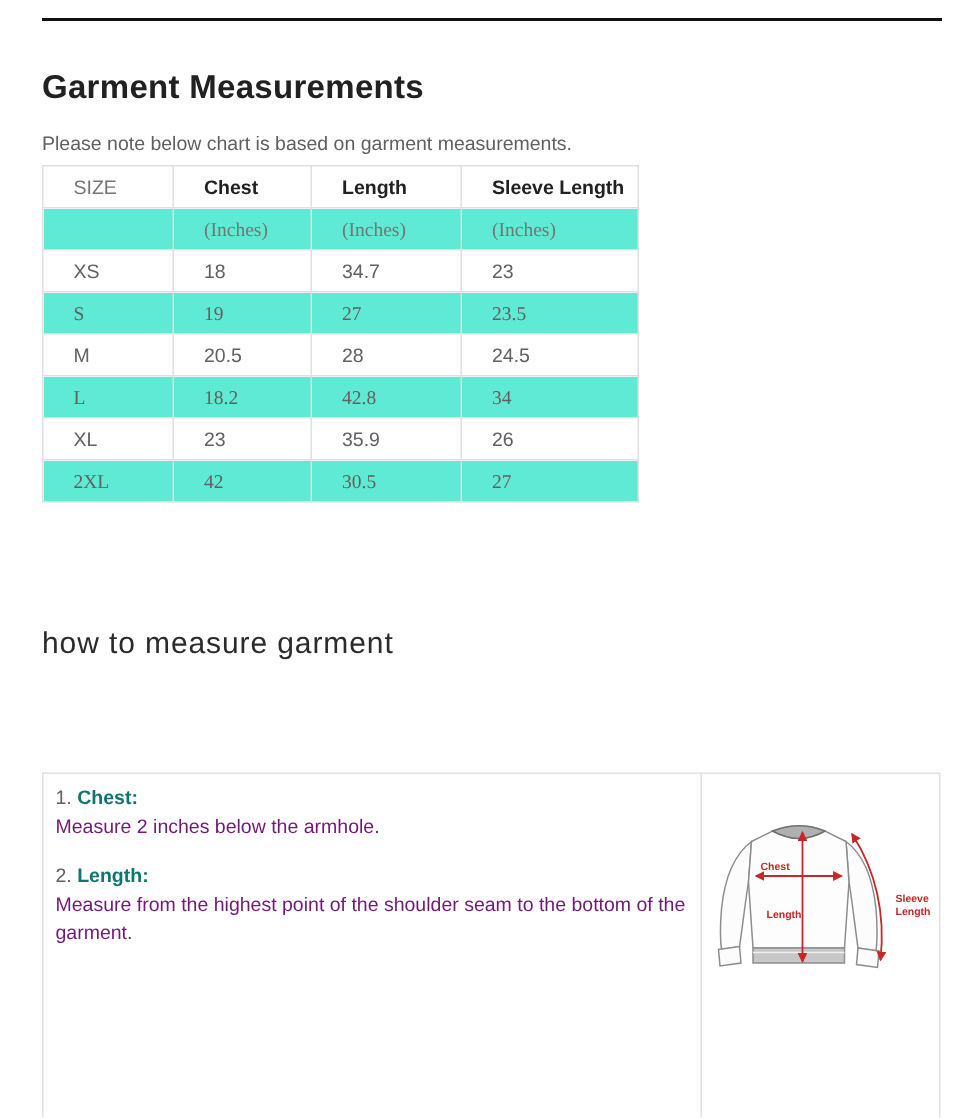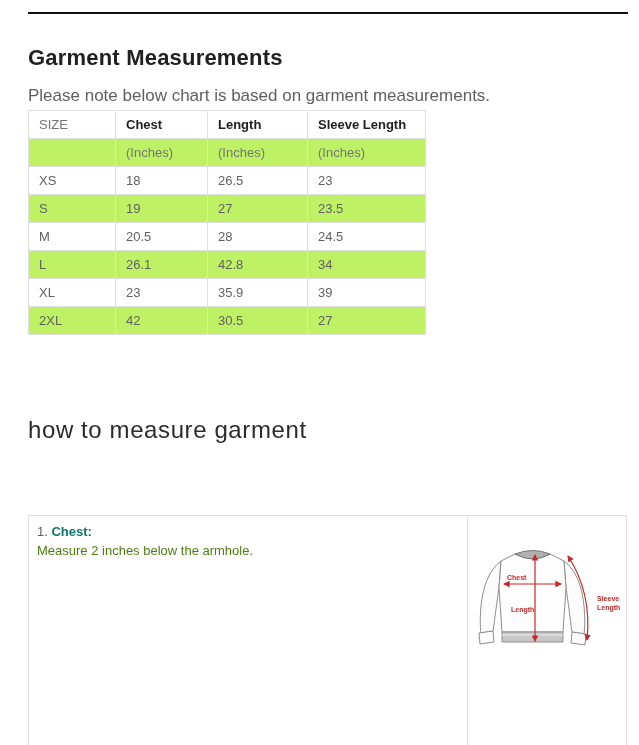--- a/index.html
+++ b/index.html
@@ -19,68 +19,68 @@
 
   .section-title {
     margin: 31px 12px 0 28px;
     font-size: 22px; line-height: 26px;
     font-weight: 700; color: #212121;
     letter-spacing: 0.2px;
   }
 
   .note {
     margin: 17px 12px 0 28px;
-    font-size: 17px; line-height: 16px;
+    font-size: 13px; line-height: 16px;
     color: #5f5f5f;
   }
 
   table.size-chart {
     margin: 6px 0 0 28px;
     border-collapse: collapse;
     table-layout: fixed;
     width: 397px;
     font-size: 13px;
   }
   table.size-chart td, table.size-chart th {
     border: 1px solid #e0e0e0;
-    padding: 6px 10px;
+    padding: 6px 20px;
     text-align: left;
     font-weight: 400;
     line-height: 15px;
     color: #616161;
     overflow: hidden; white-space: nowrap;
   }
   table.size-chart th.bold-head { font-weight: 700; color: #212121; }
   table.size-chart th.size-head { color: #757575; font-weight: 400; }
-  table.size-chart tr.stripe td { background: #bef264; }
+  table.size-chart tr.stripe td { background: #5eead4; font-family: Liberation Serif, serif; }
   table.size-chart tr.units td { color: #757575; }
 
   .howto-title {
     margin: 83px 12px 0 28px;
-    font-size: 24px; line-height: 23px;
+    font-size: 20px; line-height: 23px;
     font-weight: 400; color: #2b2b2b;
     letter-spacing: 0.6px;
   }
 
   .measure-box {
     margin: 74px 0 0 28px;
     width: 599px; height: 280px;
     border: 1px solid #e0e0e0;
     display: flex;
   }
   .measure-box .instructions {
     flex: 1 1 auto;
     padding: 7px 10px 0 8px;
     font-size: 13px;
   }
   .instr-group { margin-bottom: 15px; }
   .instr-head { line-height: 18px; color: #616161; }
   .instr-head .lbl { font-weight: 700; color: #0f766e; }
   .instr-head .sfx { color: #212121; }
-  .instr-desc { line-height: 19px; color: #4d7c0f; max-width: 430px; }
+  .instr-desc { line-height: 19px; color: #701a75; max-width: 430px; }
 
   .diagram-panel {
     width: 159px; flex: 0 0 159px;
     border-left: 1px solid #e0e0e0;
     display: flex; justify-content: center;
   }
   .diagram-panel svg { margin-top: 32px; }
 </style>
 </head>
 <body>
@@ -109,46 +109,46 @@
       </tr>
       <tr class="stripe units">
         <td></td>
         <td>(Inches)</td>
         <td>(Inches)</td>
         <td>(Inches)</td>
       </tr>
       <tr>
         <td>XS</td>
         <td>18</td>
-        <td>26.5</td>
+        <td>34.7</td>
         <td>23</td>
       </tr>
       <tr class="stripe">
         <td>S</td>
         <td>19</td>
         <td>27</td>
         <td>23.5</td>
       </tr>
       <tr>
         <td>M</td>
         <td>20.5</td>
         <td>28</td>
         <td>24.5</td>
       </tr>
       <tr class="stripe">
         <td>L</td>
-        <td>26.1</td>
+        <td>18.2</td>
         <td>42.8</td>
         <td>34</td>
       </tr>
       <tr>
         <td>XL</td>
         <td>23</td>
         <td>35.9</td>
-        <td>39</td>
+        <td>26</td>
       </tr>
       <tr class="stripe">
         <td>2XL</td>
         <td>42</td>
         <td>30.5</td>
         <td>27</td>
       </tr>
     </tbody>
   </table>
 
@@ -156,20 +156,22 @@
 
   <div class="measure-box">
     <div class="instructions">
 
       <div class="instr-group">
         <p class="instr-head"><span class="num">1.</span> <span class="lbl">Chest:</span><span class="sfx"></span></p>
         <p class="instr-desc">Measure 2 inches below the armhole.</p>
       </div>
 
       <div class="instr-group">
+        <p class="instr-head"><span class="num">2.</span> <span class="lbl">Length:</span><span class="sfx"></span></p>
+        <p class="instr-desc">Measure from the highest point of the shoulder seam to the bottom of the garment.</p>
       </div>
 
       <div class="instr-group">
       </div>
 
     </div>
 
     <div class="diagram-panel">
       <svg width="152" height="118" viewBox="0 0 152 118" xmlns="http://www.w3.org/2000/svg">
         <defs>

